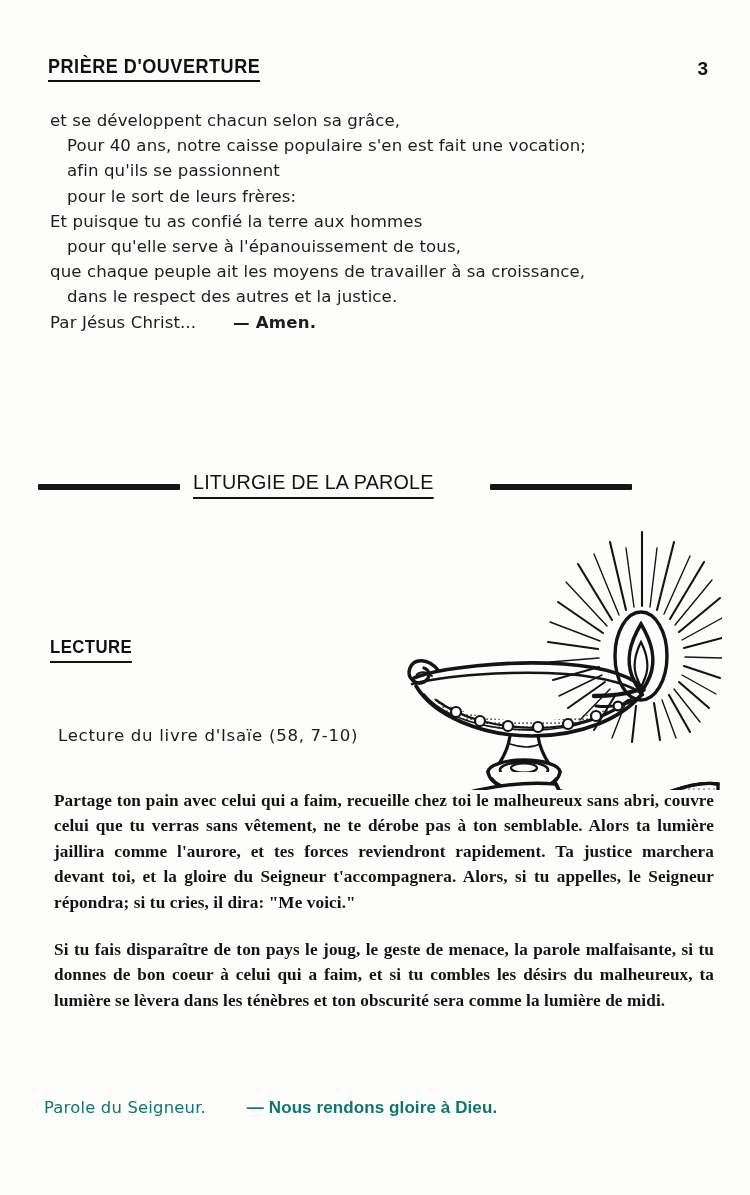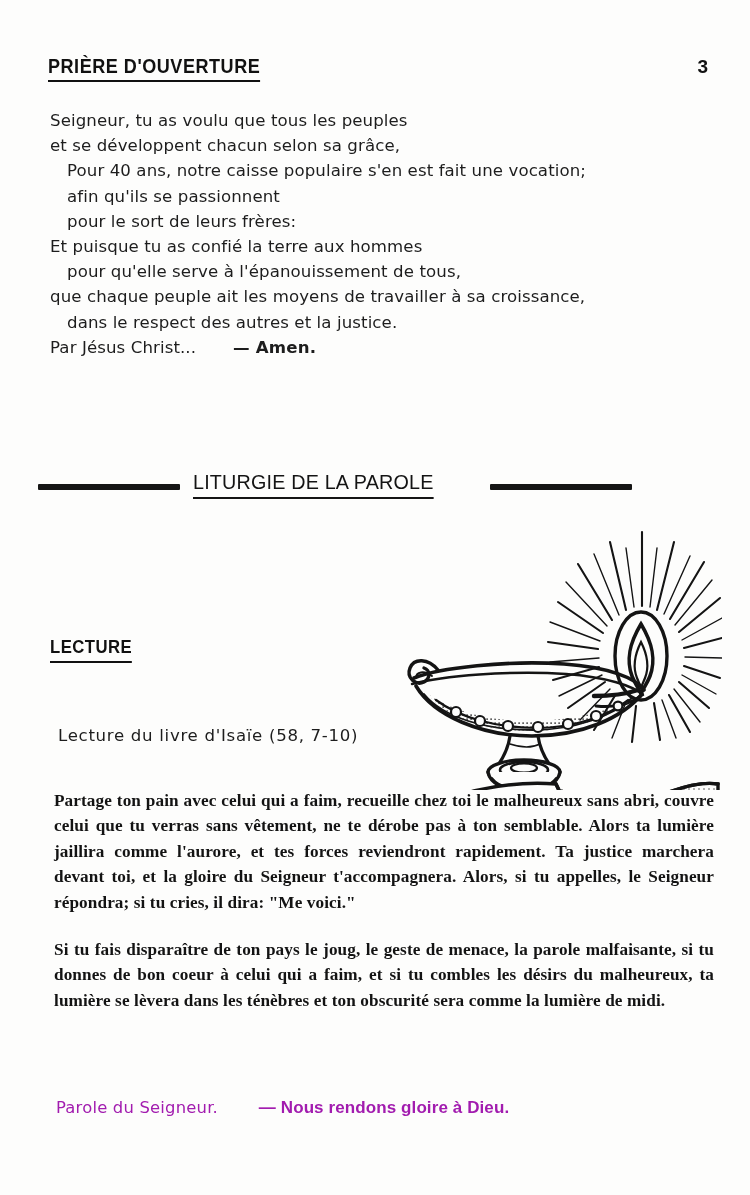--- a/index.html
+++ b/index.html
@@ -22,21 +22,21 @@
     inset: 0;
   }
 
   
   .head-row {
     position: absolute;
     left: 48px;
     top: 55px;
     width: 660px;
     display: flex;
-    align-items: flex-start;
+    align-items: center;
     justify-content: space-between;
   }
   .section-title {
     font-family: "Liberation Sans", sans-serif;
     font-weight: bold;
     font-size: 20.5px;
     letter-spacing: 0.6px;
     color: #111;
     transform: scaleX(0.88);
     transform-origin: left top;
@@ -156,25 +156,25 @@
     font-size: 17.2px;
     line-height: 25.4px;
     text-align: justify;
     color: #131313;
     letter-spacing: 0.1px;
   }
   .scripture p:last-of-type { margin-bottom: 0; }
 
   .closing {
     position: absolute;
-    left: 56px;
+    left: 44px;
     top: 1098px;
     font-family: "DejaVu Sans", sans-serif;
     font-size: 16.4px;
-    color: #a21caf;
+    color: #0f766e;
     white-space: nowrap;
     letter-spacing: 0.2px;
   }
   .closing .resp {
     font-family: "Liberation Sans", sans-serif;
     font-weight: bold;
     font-size: 17px;
     letter-spacing: 0.1px;
   }
   .closing .gap {
@@ -197,21 +197,20 @@
 
 <div class="page">
 
   <div class="head-row">
     <div class="section-title">PRIÈRE D'OUVERTURE</div>
     <div class="page-number">3</div>
   </div>
 
   <div class="prayer">
     <div id="prayer-lines">
-        <div class="ln">Seigneur, tu as voulu que tous les peuples</div>
         <div class="ln">et se développent chacun selon sa grâce,</div>
         <div class="ln ind">Pour 40 ans, notre caisse populaire s'en est fait une vocation;</div>
         <div class="ln ind">afin qu'ils se passionnent</div>
         <div class="ln ind">pour le sort de leurs frères:</div>
         <div class="ln">Et puisque tu as confié la terre aux hommes</div>
         <div class="ln ind">pour qu'elle serve à l'épanouissement de tous,</div>
         <div class="ln">que chaque peuple ait les moyens de travailler à sa croissance,</div>
         <div class="ln ind">dans le respect des autres et la justice.</div>
       </div>
     <div class="ln">

